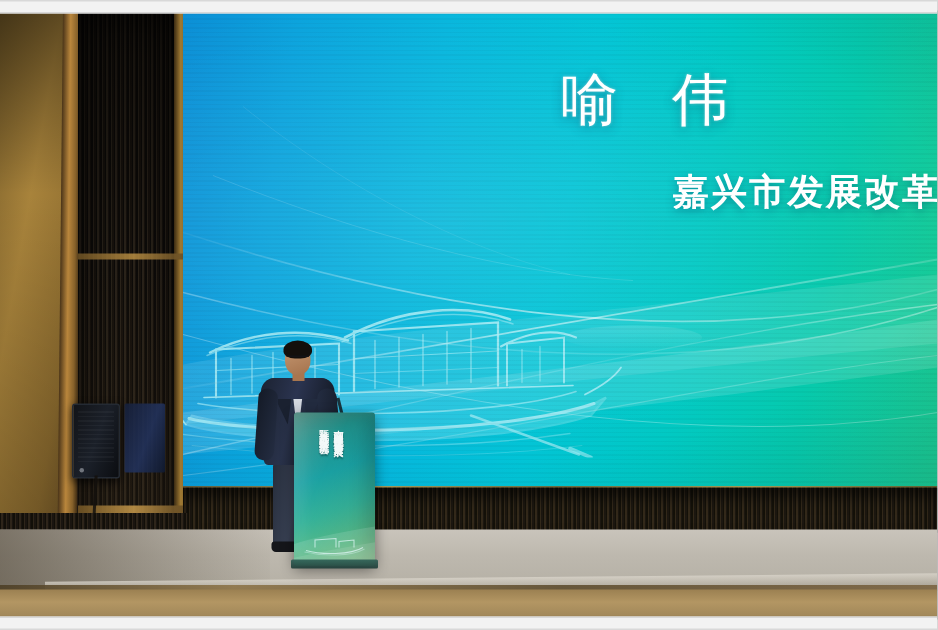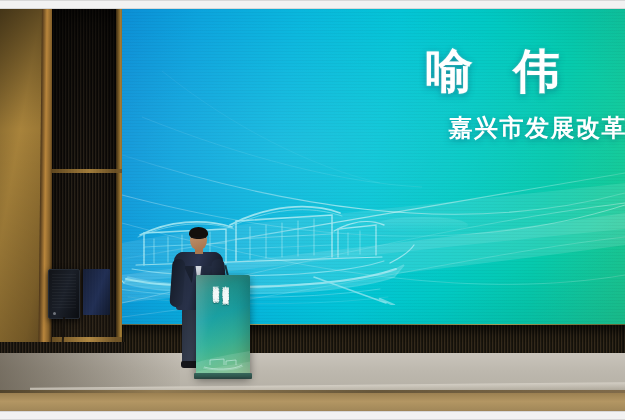--- a/index.html
+++ b/index.html
@@ -116,25 +116,24 @@
 
   
   .waves{position:absolute;left:0;top:0;width:503px;height:318px;}
 
   
   .boat{position:absolute;left:-4px;top:178px;width:300px;height:120px;}
 
   
   .scr-title{
     position:absolute;left:252px;top:40px;width:250px;
-    text-align:center;
     color:#ffffff;
-    font-size:47px;line-height:1;
+    font-size:38px;line-height:1;
     letter-spacing:12px;
-    font-weight:700;
+    font-weight:400;
     text-shadow:0 2px 7px rgba(0,60,90,.45),0 0 2px rgba(255,255,255,.5);
     font-family:"DejaVu Sans","Liberation Sans",sans-serif;
   }
   .scr-sub{
     position:absolute;left:190px;top:108px;width:430px;
     text-align:right;padding-right:13px;box-sizing:border-box;
     color:#ffffff;
     font-size:24px;line-height:1.1;
     letter-spacing:1.5px;
     font-weight:600;

